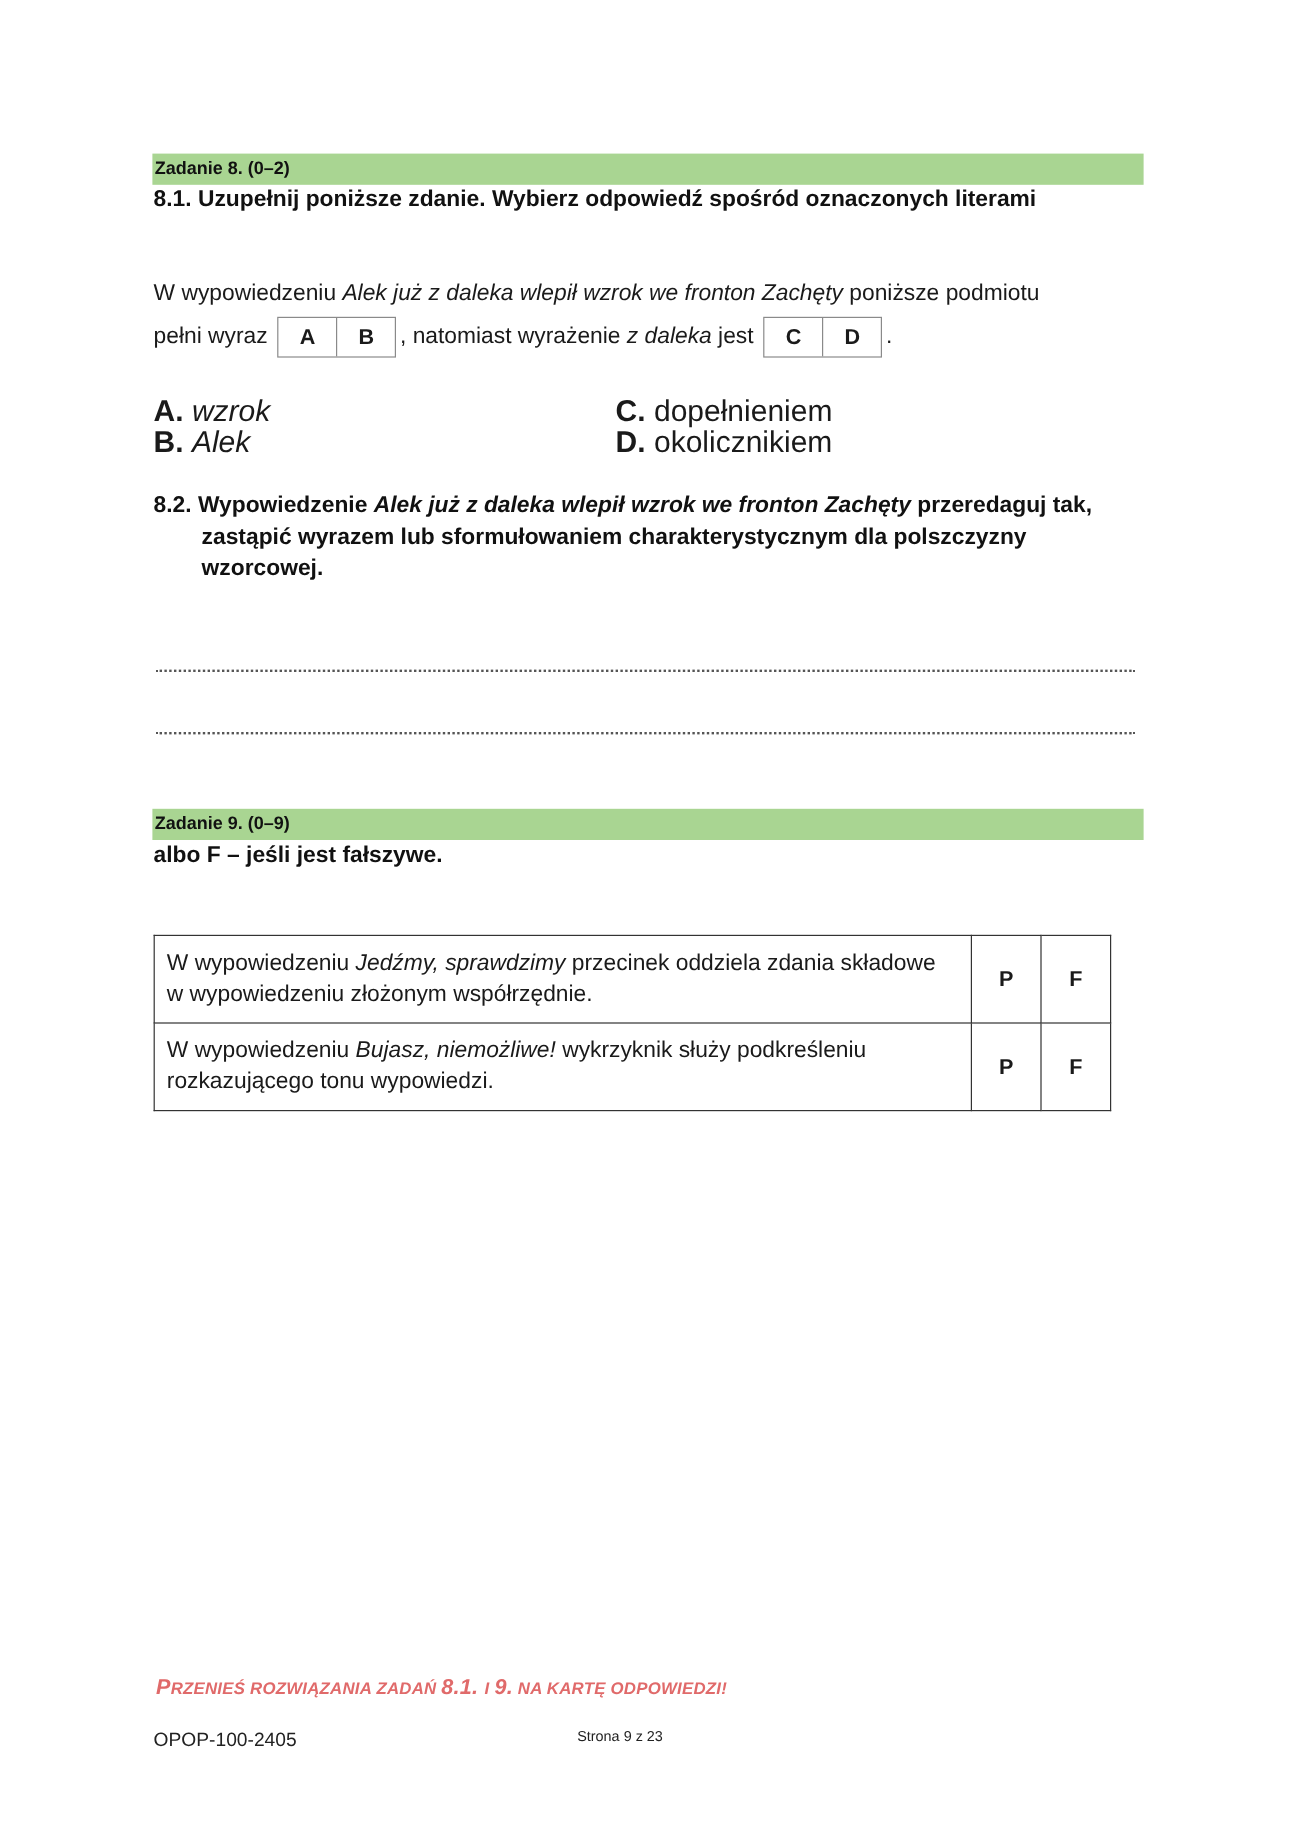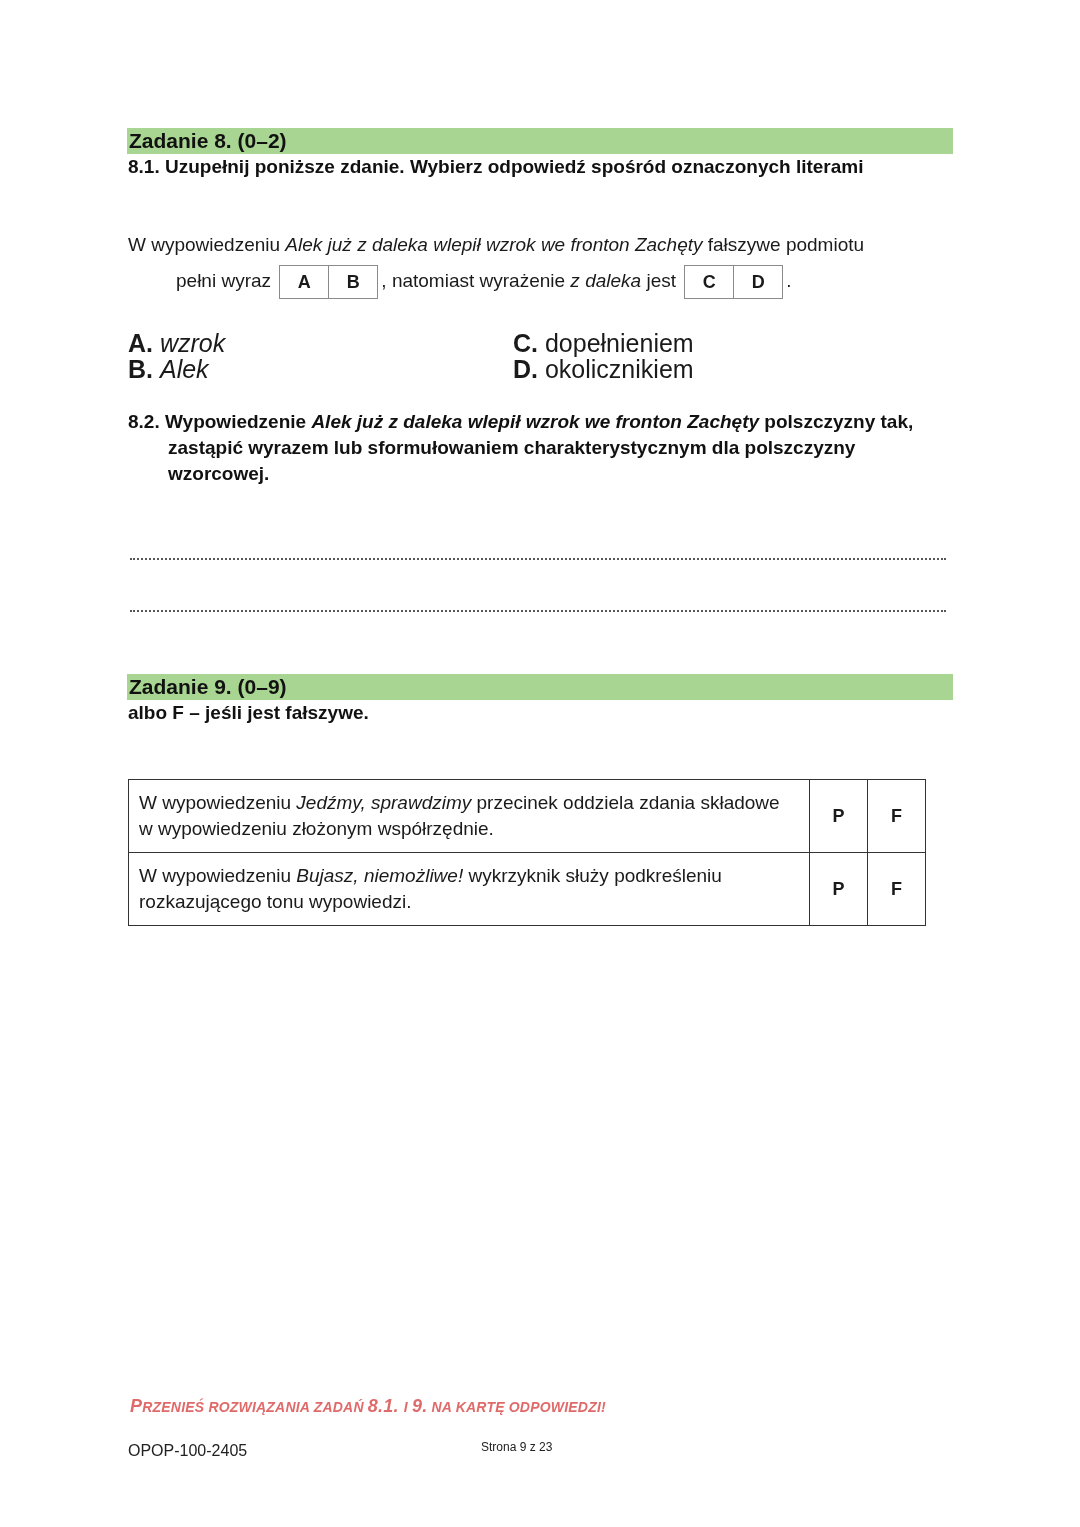--- a/index.html
+++ b/index.html
@@ -4,21 +4,21 @@
 <style>
   html, body { margin: 0; padding: 0; background: #ffffff; }
   body {
     width: 1080px; height: 1527px; position: relative; overflow: hidden;
     font-family: "Liberation Sans", sans-serif; color: #1a1a1a;
   }
   .abs { position: absolute; }
   .task-header {
     left: 127px; width: 826px; height: 26px;
     background: #a9d592;
-    font-weight: bold; font-size: 21px; line-height: 26px;
+    font-weight: bold; font-size: 15px; line-height: 26px;
     padding-left: 2px; box-sizing: border-box; color: #111;
   }
   .it { font-style: italic; }
   .q-line { font-size: 19px; line-height: 26px; font-weight: bold; color: #111; }
   .body-text { font-size: 19px; line-height: 26px; color: #1a1a1a; }
   .indent { padding-left: 40px; }
   .choice-box {
     display: inline-flex; vertical-align: middle;
     border: 1px solid #8a8a8a; height: 32px; margin: 0 3px;
   }
@@ -55,23 +55,23 @@
 </head>
 <body>
 
 <div class="abs task-header" style="top:128px;">Zadanie 8. (0–2)</div>
 
 <div class="abs q-line" style="left:128px; top:154px; width:830px;">
   <div><span>8.1.</span> <span>Uzupełnij poniższe zdanie. Wybierz odpowiedź spośród oznaczonych literami</span></div>
 </div>
 
 <div class="abs body-text" style="left:128px; top:232px; width:830px;">
-  <span>W wypowiedzeniu </span><span class="it">Alek już z daleka wlepił wzrok we fronton Zachęty</span><span> fałszywe podmiotu</span>
+  <span>W wypowiedzeniu </span><span class="it">Alek już z daleka wlepił wzrok we fronton Zachęty</span><span> poniższe podmiotu</span>
 </div>
-<div class="abs body-text" style="left:128px; top:264px; width:830px; line-height:34px;margin-left:48px;">
+<div class="abs body-text" style="left:128px; top:264px; width:830px; line-height:34px;">
   <span>pełni wyraz</span>
   <span class="choice-box">
     <span>A</span>
     <span>B</span>
   </span><span>, natomiast wyrażenie </span><span class="it">z daleka</span><span> jest</span>
   <span class="choice-box">
     <span>C</span>
     <span>D</span>
   </span><span>.</span>
 </div>
@@ -83,21 +83,21 @@
   <span class="lbl">B.</span> <span class="it">Alek</span>
 </div>
 <div class="abs options" style="left:513px; top:330px;">
   <span class="lbl">C.</span> <span>dopełnieniem</span>
 </div>
 <div class="abs options" style="left:513px; top:356px;">
   <span class="lbl">D.</span> <span>okolicznikiem</span>
 </div>
 
 <div class="abs q-line" style="left:128px; top:409px; width:835px;">
-  <div><span>8.2.</span> <span>Wypowiedzenie </span><span class="it">Alek już z daleka wlepił wzrok we fronton Zachęty</span><span> polszczyzny tak,</span></div>
+  <div><span>8.2.</span> <span>Wypowiedzenie </span><span class="it">Alek już z daleka wlepił wzrok we fronton Zachęty</span><span> przeredaguj tak,</span></div>
   <div class="indent">zastąpić wyrazem lub sformułowaniem charakterystycznym dla polszczyzny</div>
   <div class="indent">wzorcowej.</div>
 </div>
 
 <div class="abs dotline" style="top:558px;"></div>
 <div class="abs dotline" style="top:610px;"></div>
 
 <div class="abs task-header" style="top:674px;">Zadanie 9. (0–9)</div>
 
 <div class="abs q-line" style="left:128px; top:700px; width:835px;">

